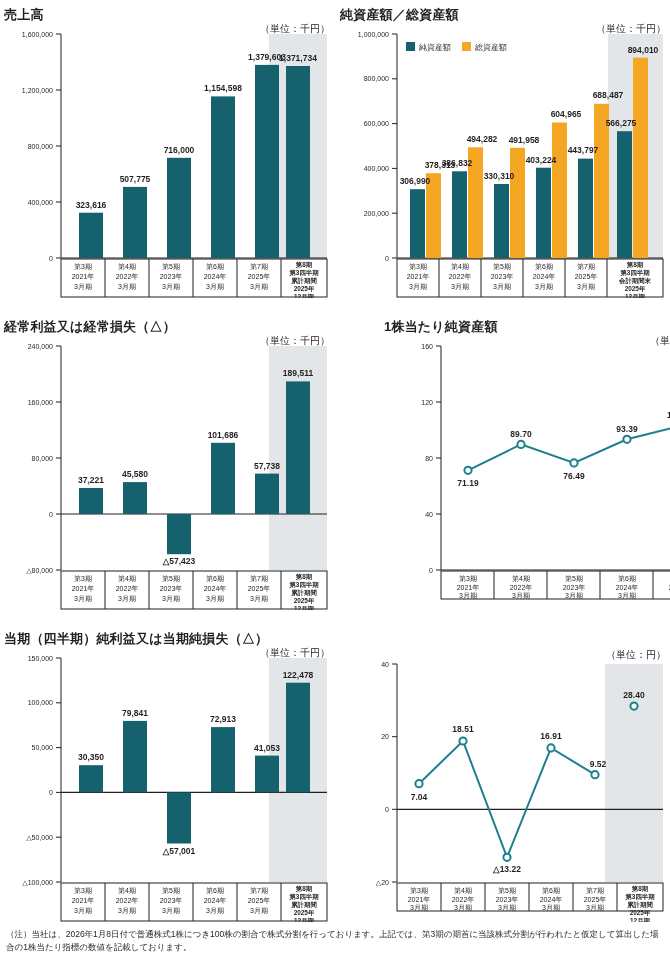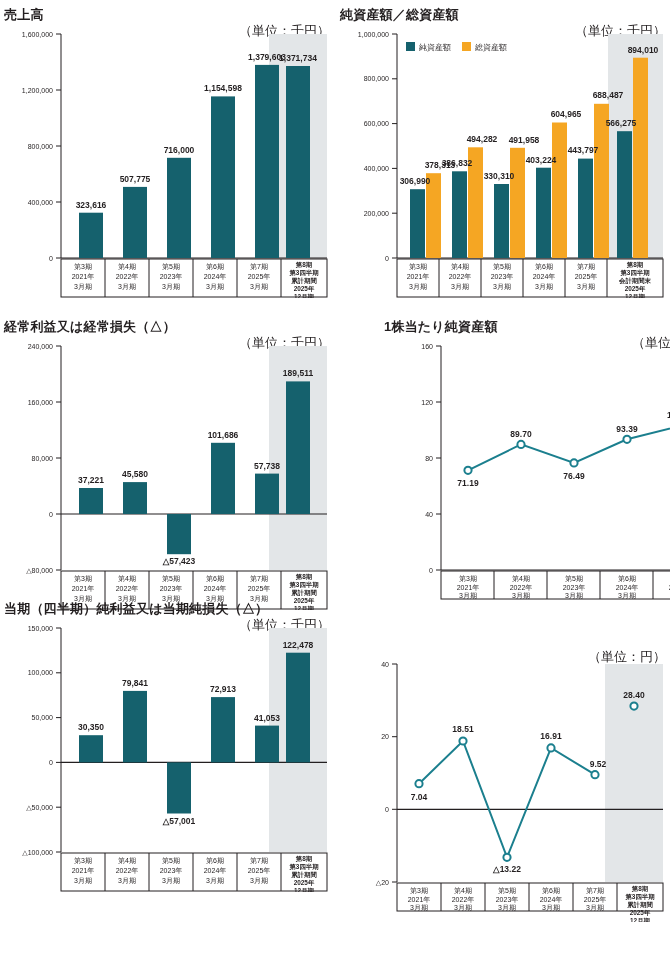--- a/index.html
+++ b/index.html
@@ -6,21 +6,21 @@
   body{
     width:670px;height:969px;
     background:#ffffff;
     font-family:"Liberation Sans", sans-serif;
     color:#231f20;
     -webkit-font-smoothing:antialiased;
   }
   .page{position:relative;width:670px;height:969px;}
   .panel{position:absolute;}
   .ptitle{font-size:13px;font-weight:bold;color:#231f20;letter-spacing:0.2px;}
-  .unit{position:absolute;font-size:13px;color:#231f20;}
+  .unit{position:absolute;font-size:10px;color:#231f20;}
   .plot{position:absolute;}
   svg{display:block;}
   .axis-label{font-size:7px;fill:#231f20;}
   .datalabel{font-size:8.5px;fill:#231f20;font-weight:bold;}
   .legend-txt{font-size:8px;fill:#231f20;}
   .cat-txt{font-size:7px;fill:#231f20;}
   .cat-txt-b{font-size:6.4px;fill:#231f20;font-weight:bold;}
   .note{position:absolute;left:6px;top:928px;width:658px;font-size:8.5px;line-height:1.5;color:#231f20;}
   .note div{margin:0;}
 </style>
@@ -293,21 +293,21 @@
       <text class="cat-txt" x="190" y="258" text-anchor="middle">3月期</text>
       <text class="cat-txt" x="243" y="241" text-anchor="middle">第6期</text>
       <text class="cat-txt" x="243" y="250" text-anchor="middle">2024年</text>
       <text class="cat-txt" x="243" y="258" text-anchor="middle">3月期</text>
       <text class="cat-txt" x="296" y="241" text-anchor="middle">第7期</text>
       <text class="cat-txt" x="296" y="250" text-anchor="middle">2025年</text>
       <text class="cat-txt" x="296" y="258" text-anchor="middle">3月期</text>
     </svg>
   </div>
 
-  <div class="panel" style="left:4px;top:600px;width:330px;height:300px;">
+  <div class="panel" style="left:4px;top:630px;width:330px;height:300px;">
     <div class="ptitle" style="position:absolute;left:0;top:0;">当期（四半期）純利益又は当期純損失（△）</div>
     <div class="unit" style="right:4px;top:16px;">（単位：千円）</div>
     <svg class="plot" style="left:0;top:22px;" width="330" height="270" viewBox="0 0 330 270">
       <rect x="265" y="6" width="58" height="224" fill="#e3e6e8"></rect>
       <line x1="57" y1="6" x2="57" y2="230" stroke="#231f20" stroke-width="1"></line>
 
       <line x1="57" y1="140.4" x2="323" y2="140.4" stroke="#231f20" stroke-width="1.2"></line>
       <g>
         <line x1="52" y1="230" x2="57" y2="230" stroke="#231f20" stroke-width="1"></line>
         <text class="axis-label" x="49" y="232.5" text-anchor="end">△100,000</text>
@@ -421,14 +421,18 @@
       <text class="cat-txt" x="255" y="244" text-anchor="middle">2025年</text>
       <text class="cat-txt" x="255" y="252" text-anchor="middle">3月期</text>
       <text class="cat-txt-b" x="300" y="233" text-anchor="middle">第8期</text>
       <text class="cat-txt-b" x="300" y="241" text-anchor="middle">第3四半期</text>
       <text class="cat-txt-b" x="300" y="249" text-anchor="middle">累計期間</text>
       <text class="cat-txt-b" x="300" y="257" text-anchor="middle">2025年</text>
       <text class="cat-txt-b" x="300" y="265" text-anchor="middle">12月期</text>
     </svg>
   </div>
 
+  <div class="note">
+    <div>（注）当社は、2026年1月8日付で普通株式1株につき100株の割合で株式分割を行っております。上記では、第3期の期首に当該株式分割が行われたと仮定して算出した場</div>
+    <div>合の1株当たり指標の数値を記載しております。</div>
+  </div>
 
 </div>
 
 </body></html>

